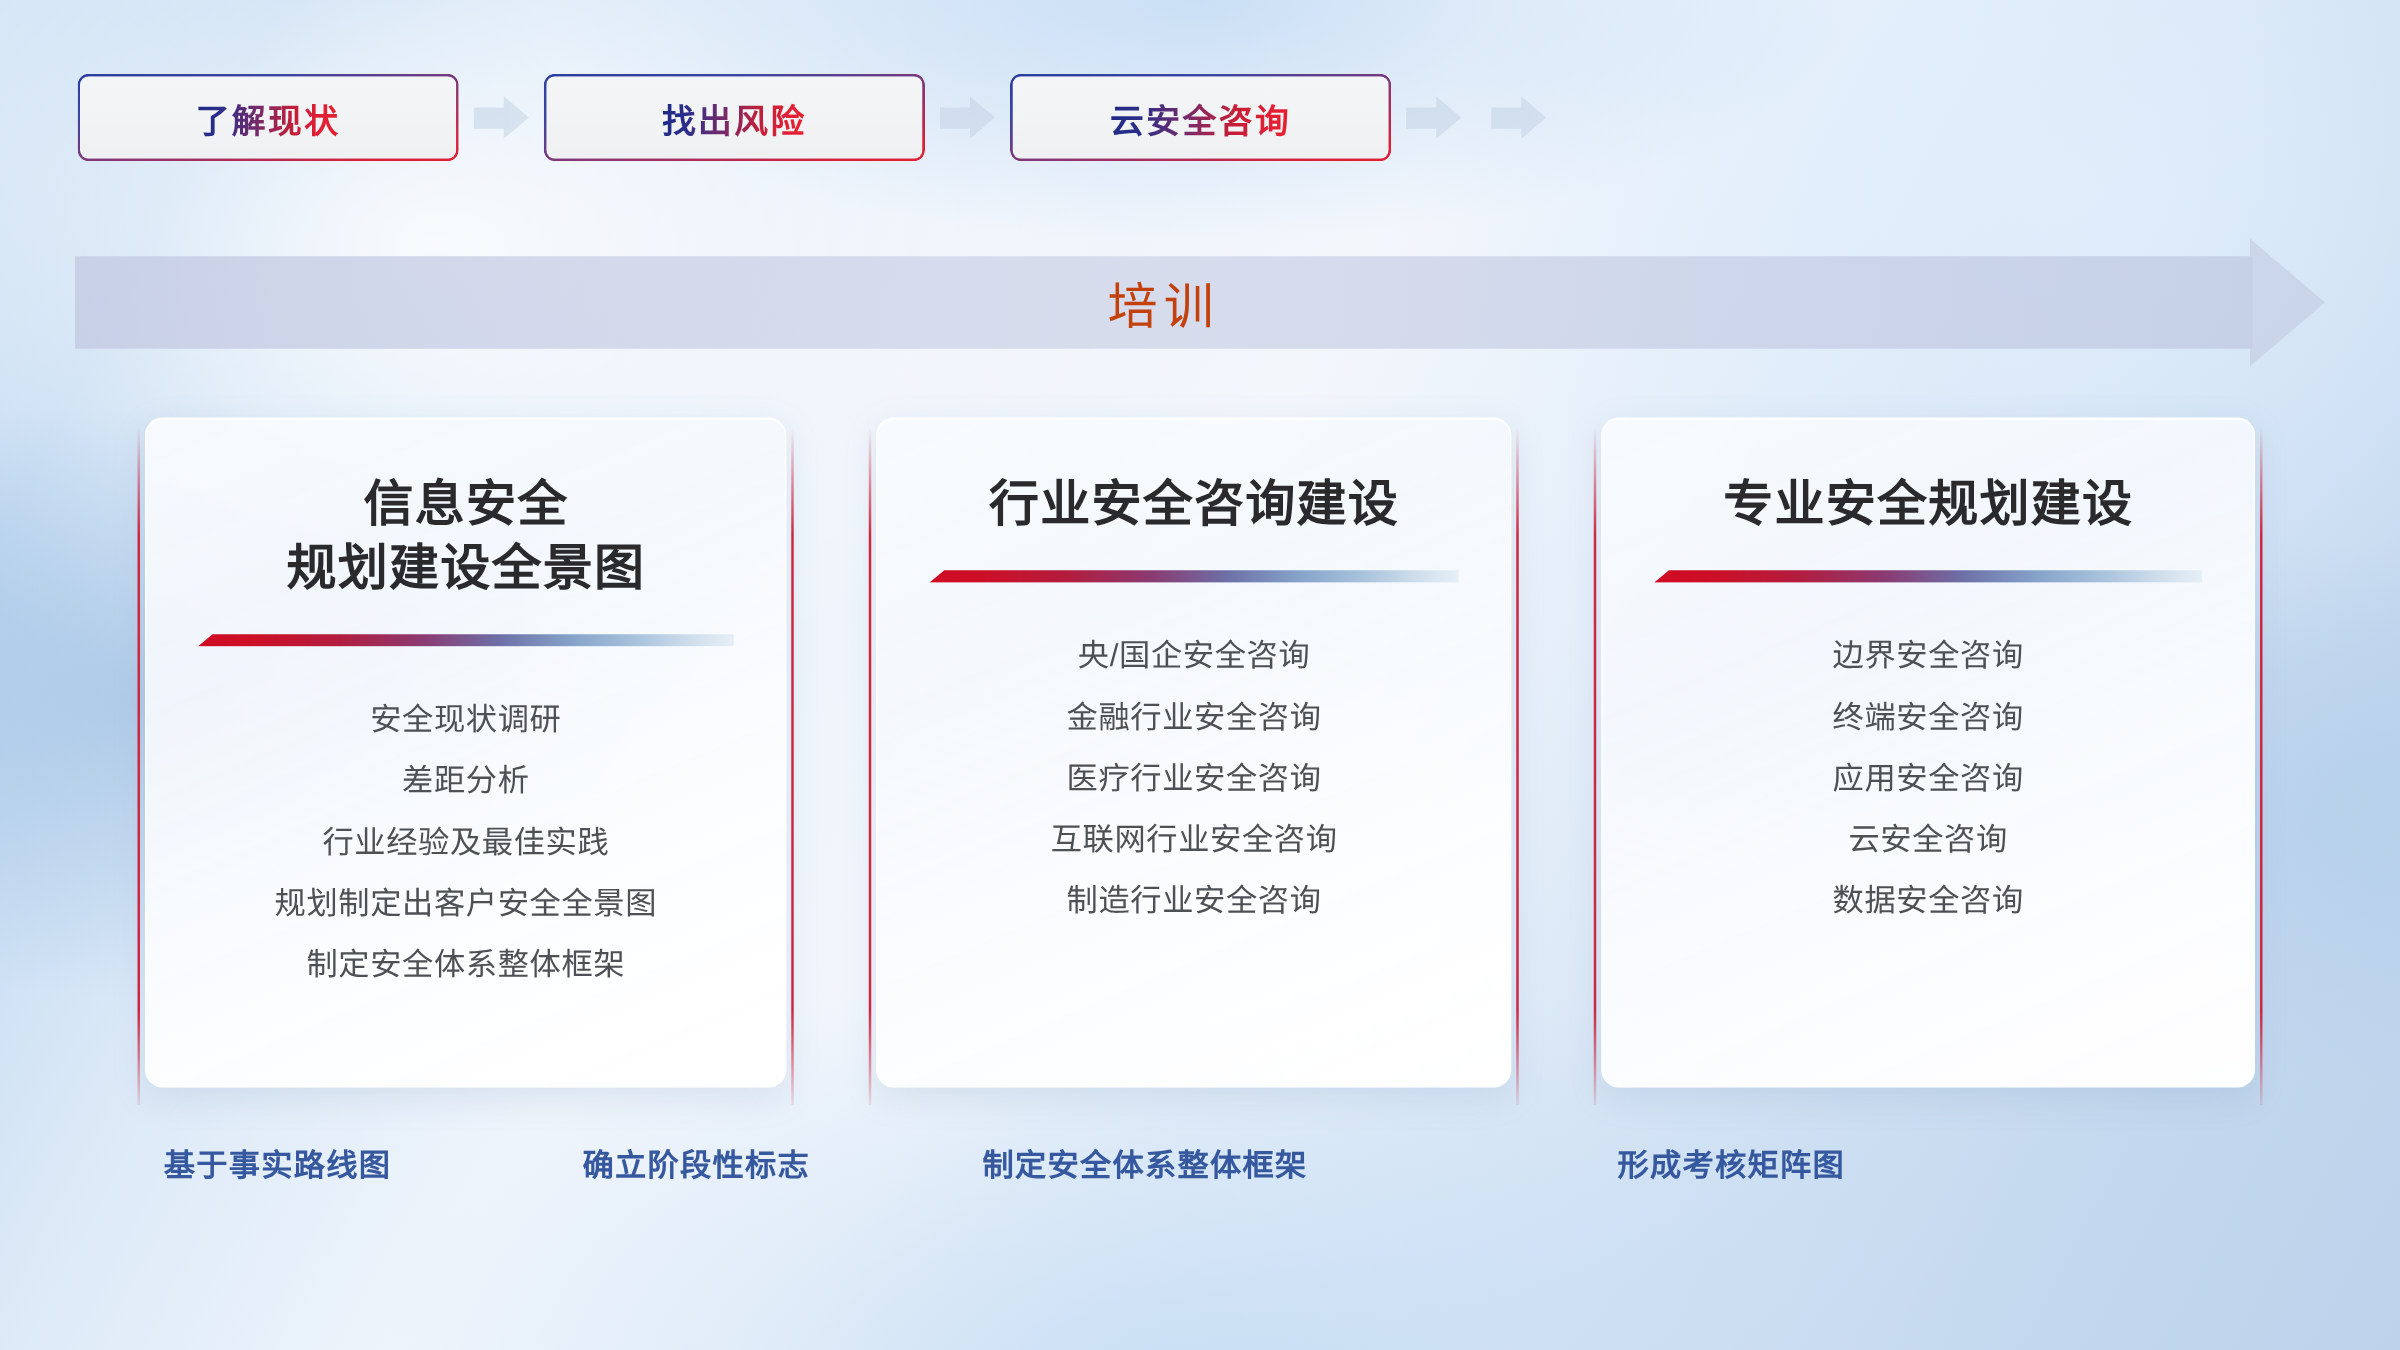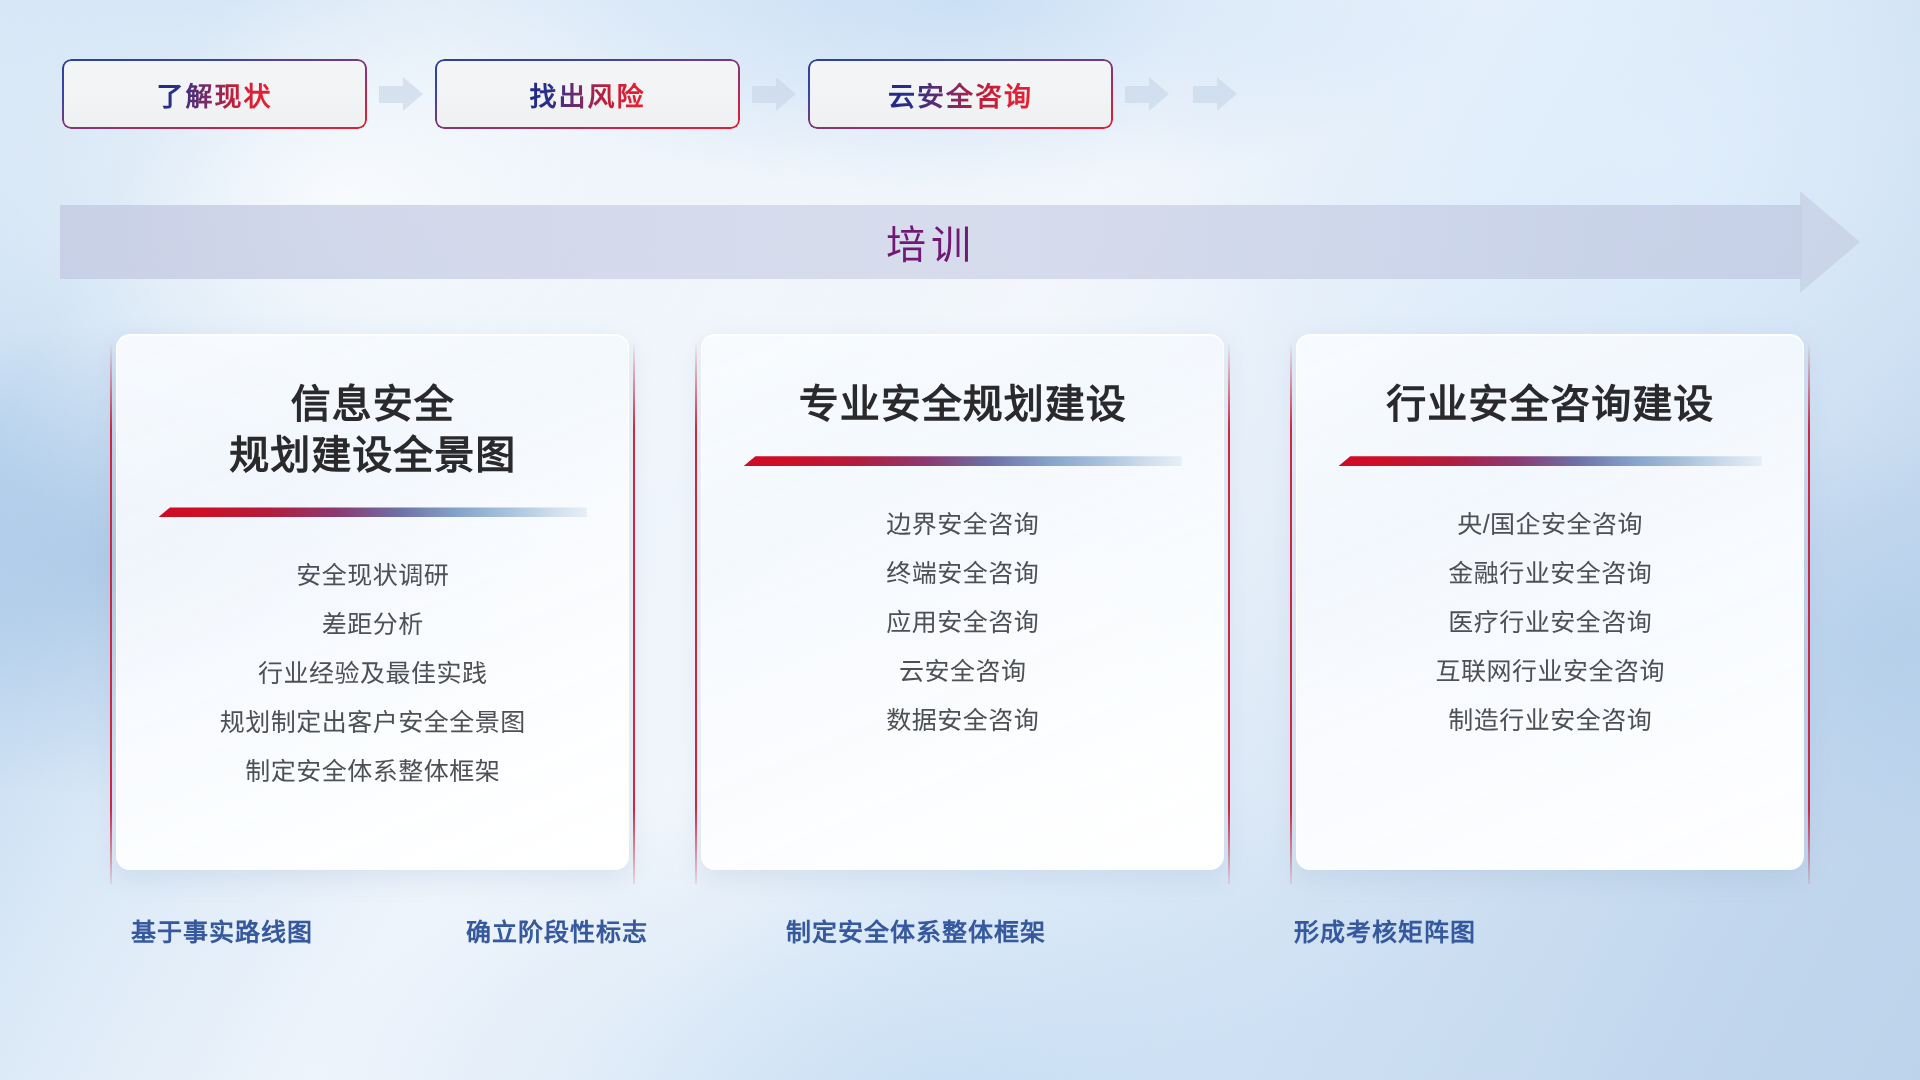--- a/index.html
+++ b/index.html
@@ -100,21 +100,21 @@
   }
   #banner .tip{
     position:absolute;left:1740px;top:-14px;width:0;height:0;
     border-top:51px solid transparent;
     border-bottom:51px solid transparent;
     border-left:60px solid rgba(198,206,228,.72);
   }
   #banner .btitle{
     position:absolute;left:0;top:0;width:1742px;height:74px;
     display:flex;align-items:center;justify-content:center;
-    font-size:40px;font-weight:400;color:#701a75;letter-spacing:5px;
+    font-size:40px;font-weight:400;color:#c2410c;letter-spacing:5px;
   }
 
   
   #cards{
     position:absolute;left:110px;top:334px;width:1700px;height:540px;
     display:flex;justify-content:flex-start;gap:60px;
   }
   .card-wrap{position:relative;padding-left:25px;}
   .card-wrap.w1{width:528px;}
   .card-wrap.w2{width:522px;}
@@ -244,59 +244,59 @@
       <div class="card-list">
         <div class="li">安全现状调研</div>
         <div class="li">差距分析</div>
         <div class="li">行业经验及最佳实践</div>
         <div class="li">规划制定出客户安全全景图</div>
         <div class="li">制定安全体系整体框架</div>
       </div>
     </div>
   </div>
 
+  <div class="card-wrap w2">
+    <div class="rail l"></div>
+    <div class="rail r"></div>
+    <div class="card">
+      <div class="card-title">
+        <div>行业安全咨询建设</div>
+      </div>
+      <div class="divider">
+          <span class="bar"></span>
+        </div>
+      <div class="card-list">
+        <div class="li">央/国企安全咨询</div>
+        <div class="li">金融行业安全咨询</div>
+        <div class="li">医疗行业安全咨询</div>
+        <div class="li">互联网行业安全咨询</div>
+        <div class="li">制造行业安全咨询</div>
+      </div>
+    </div>
+  </div>
+
   <div class="card-wrap w3">
     <div class="rail l"></div>
     <div class="rail r"></div>
     <div class="card">
       <div class="card-title">
         <div>专业安全规划建设</div>
       </div>
       <div class="divider">
           <span class="bar"></span>
         </div>
       <div class="card-list">
         <div class="li">边界安全咨询</div>
         <div class="li">终端安全咨询</div>
         <div class="li">应用安全咨询</div>
         <div class="li">云安全咨询</div>
         <div class="li">数据安全咨询</div>
       </div>
     </div>
   </div>
-
-  <div class="card-wrap w2">
-    <div class="rail l"></div>
-    <div class="rail r"></div>
-    <div class="card">
-      <div class="card-title">
-        <div>行业安全咨询建设</div>
-      </div>
-      <div class="divider">
-          <span class="bar"></span>
-        </div>
-      <div class="card-list">
-        <div class="li">央/国企安全咨询</div>
-        <div class="li">金融行业安全咨询</div>
-        <div class="li">医疗行业安全咨询</div>
-        <div class="li">互联网行业安全咨询</div>
-        <div class="li">制造行业安全咨询</div>
-      </div>
-    </div>
-  </div>
 </div>
 
 <div id="captions">
   <div class="cap c0">基于事实路线图</div>
   <div class="cap c1">确立阶段性标志</div>
   <div class="cap c2">制定安全体系整体框架</div>
   <div class="cap c3">形成考核矩阵图</div>
 </div>
 
 </body></html>

